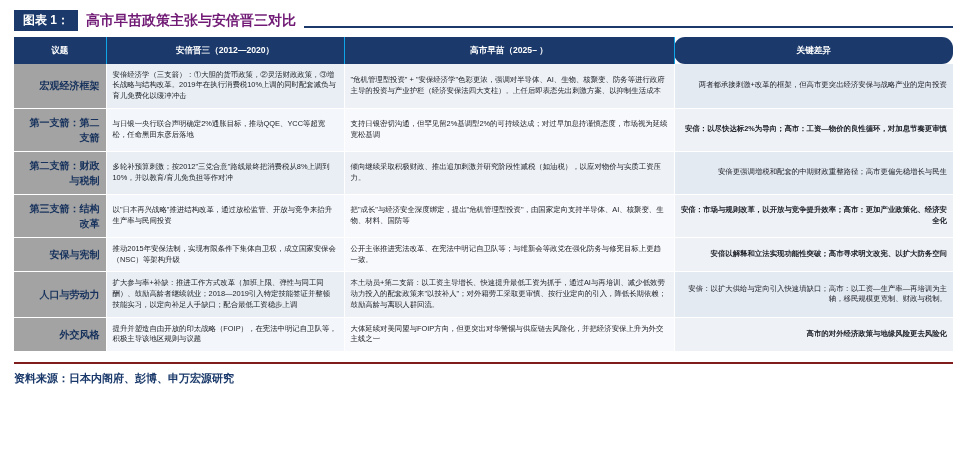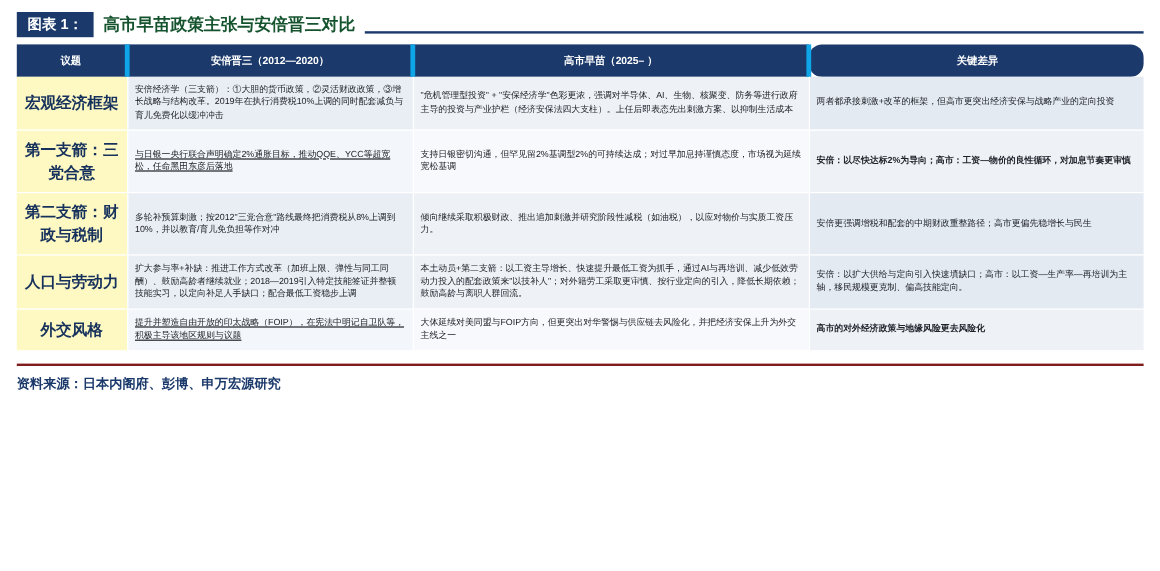--- a/index.html
+++ b/index.html
@@ -33,21 +33,21 @@
     color: #ffffff;
     font-size: 12px;
     font-weight: bold;
     padding: 4px 9px 4px 9px;
     line-height: 1.1;
     white-space: nowrap;
   }
   .title-text {
     font-size: 14px;
     font-weight: bold;
-    color: #14532d;
+    color: #701a75;
     margin-left: 8px;
     white-space: nowrap;
     line-height: 1.1;
   }
   .title-rule {
     flex: 1;
     height: 2px;
     background: #1b3a6b;
     margin-left: 8px;
     align-self: flex-end;
@@ -62,56 +62,56 @@
     line-height: 1.45;
   }
   table.cmp thead th {
     background: #1b3a6b;
     color: #ffffff;
     font-size: 8.6px;
     font-weight: bold;
     padding: 7px 6px;
     text-align: center;
     vertical-align: middle;
-    border-right: 4px solid #0ea5e9;
+    border-right: 1px solid #0ea5e9;
   }
   table.cmp thead th:last-child { border-right: none; border-radius: 11px; }
 
   table.cmp td {
     padding: 6px 6px;
     vertical-align: middle;
     border-bottom: 1px solid #ffffff;
     border-right: 1px solid #ffffff;
   }
   table.cmp td:last-child { border-right: none; }
 
   .col-issue {
-    background: #fef9c3;
+    background: #a3a3a3;
     color: #16315c;
     font-weight: bold;
-    font-size: 13px;
-    text-align: center;
+    font-size: 10px;
+    text-align: right;
     line-height: 1.5;
   }
   .col-abe {
     background: #e9eef5;
     color: #20232a;
     text-align: left;
   }
   .col-taka {
     background: #eef2f7;
     color: #20232a;
     text-align: left;
   }
   .col-diff {
     background: #e4eaf2;
     color: #20232a;
-    text-align: left;
+    text-align: right;
   }
-  tr.alt .col-abe { background: #f3f6fa; text-decoration: underline; }
+  tr.alt .col-abe { background: #f3f6fa; }
   tr.alt .col-taka { background: #f7f9fc; }
   tr.alt .col-diff { background: #eef2f7; font-weight: bold; }
 
   
   .source {
     margin-top: 10px;
     border-top: 2px solid #7f1d1d;
     padding-top: 7px;
     font-size: 11px;
     font-weight: bold;
@@ -145,36 +145,48 @@
       </tr>
     </thead>
     <tbody>
       <tr>
         <td class="col-issue">宏观经济框架</td>
         <td class="col-abe">安倍经济学（三支箭）：①大胆的货币政策，②灵活财政政策，③增长战略与结构改革。2019年在执行消费税10%上调的同时配套减负与育儿免费化以缓冲冲击</td>
         <td class="col-taka">"危机管理型投资" + "安保经济学"色彩更浓，强调对半导体、AI、生物、核聚变、防务等进行政府主导的投资与产业护栏（经济安保法四大支柱）。上任后即表态先出刺激方案、以抑制生活成本</td>
         <td class="col-diff">两者都承接刺激+改革的框架，但高市更突出经济安保与战略产业的定向投资</td>
       </tr>
       <tr class="alt">
-        <td class="col-issue">第一支箭：三党合意</td>
+        <td class="col-issue">第一支箭：第二支箭</td>
         <td class="col-abe">与日银一央行联合声明确定2%通胀目标，推动QQE、YCC等超宽松，任命黑田东彦后落地</td>
         <td class="col-taka">支持日银密切沟通，但罕见留2%基调型2%的可持续达成；对过早加息持谨慎态度，市场视为延续宽松基调</td>
         <td class="col-diff">安倍：以尽快达标2%为导向；高市：工资—物价的良性循环，对加息节奏更审慎</td>
       </tr>
       <tr>
         <td class="col-issue">第二支箭：财政与税制</td>
         <td class="col-abe">多轮补预算刺激；按2012"三党合意"路线最终把消费税从8%上调到10%，并以教育/育儿免负担等作对冲</td>
         <td class="col-taka">倾向继续采取积极财政、推出追加刺激并研究阶段性减税（如油税），以应对物价与实质工资压力。</td>
         <td class="col-diff">安倍更强调增税和配套的中期财政重整路径；高市更偏先稳增长与民生</td>
       </tr>
+      <tr class="alt">
+        <td class="col-issue">第三支箭：结构改革</td>
+        <td class="col-abe">以"日本再兴战略"推进结构改革，通过放松监管、开放与竞争来抬升生产率与民间投资</td>
+        <td class="col-taka">把"成长"与经济安全深度绑定，提出"危机管理型投资"，由国家定向支持半导体、AI、核聚变、生物、材料、国防等</td>
+        <td class="col-diff">安倍：市场与规则改革，以开放与竞争提升效率；高市：更加产业政策化、经济安全化</td>
+      </tr>
+      <tr class="alt">
+        <td class="col-issue">安保与宪制</td>
+        <td class="col-abe">推动2015年安保法制，实现有限条件下集体自卫权，成立国家安保会（NSC）等架构升级</td>
+        <td class="col-taka">公开主张推进宪法改革、在宪法中明记自卫队等；与维新会等政党在强化防务与修宪目标上更趋一致。</td>
+        <td class="col-diff">安倍以解释和立法实现功能性突破；高市寻求明文改宪、以扩大防务空间</td>
+      </tr>
       <tr>
         <td class="col-issue">人口与劳动力</td>
         <td class="col-abe">扩大参与率+补缺：推进工作方式改革（加班上限、弹性与同工同酬）、鼓励高龄者继续就业；2018—2019引入特定技能签证并整顿技能实习，以定向补足人手缺口；配合最低工资稳步上调</td>
         <td class="col-taka">本土动员+第二支箭：以工资主导增长、快速提升最低工资为抓手，通过AI与再培训、减少低效劳动力投入的配套政策来"以技补人"；对外籍劳工采取更审慎、按行业定向的引入，降低长期依赖；鼓励高龄与离职人群回流。</td>
-        <td class="col-diff">安倍：以扩大供给与定向引入快速填缺口；高市：以工资—生产率—再培训为主轴，移民规模更克制、偏高技能定向。</td>
+        <td class="col-diff">安倍：以扩大供给与定向引入快速填缺口；高市：以工资—生产率—再培训为主轴，移民规模更克制、财政与税制。</td>
       </tr>
       <tr class="alt">
         <td class="col-issue">外交风格</td>
         <td class="col-abe">提升并塑造自由开放的印太战略（FOIP），在宪法中明记自卫队等，积极主导该地区规则与议题</td>
         <td class="col-taka">大体延续对美同盟与FOIP方向，但更突出对华警惕与供应链去风险化，并把经济安保上升为外交主线之一</td>
         <td class="col-diff">高市的对外经济政策与地缘风险更去风险化</td>
       </tr>
     </tbody>
   </table>
 

